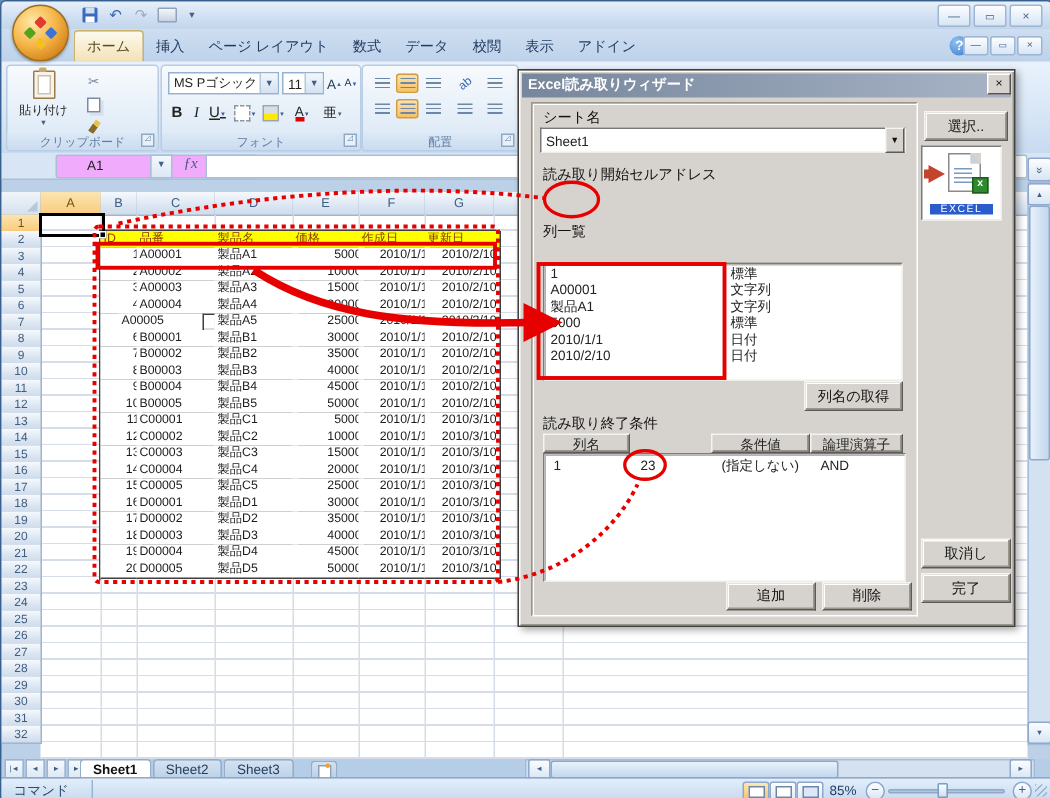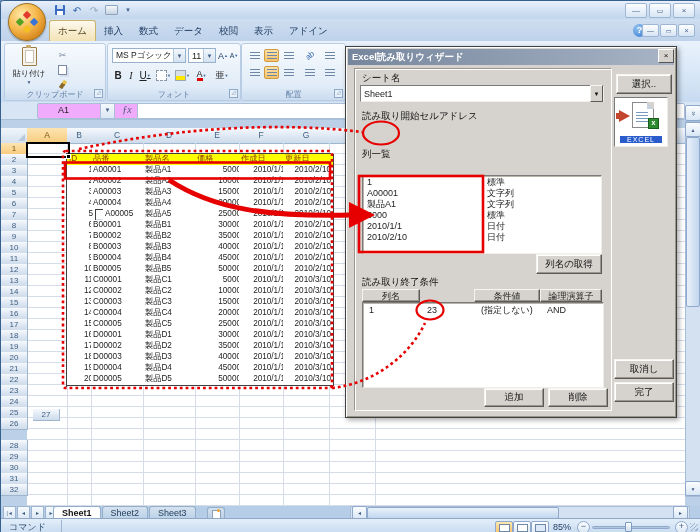--- a/index.html
+++ b/index.html
@@ -182,20 +182,21 @@
         <i></i>
         <i></i>
         <i></i>
       </div>
     </div>
 
   <div id="tabrow">
     <div id="ribTabs">
         <div class="rtab on">ホーム</div>
         <div class="rtab">挿入</div>
+        <div class="rtab">ページ レイアウト</div>
         <div class="rtab">数式</div>
         <div class="rtab">データ</div>
         <div class="rtab">校閲</div>
         <div class="rtab">表示</div>
         <div class="rtab">アドイン</div>
       </div>
     <div class="abs" style="right:55px;top:5px;width:13px;height:13px;border-radius:50%;background:radial-gradient(circle at 35% 30%,#8fc0f0,#3a7ad0);color:#fff;font-size:9px;font-weight:bold;text-align:center;line-height:13px;"><span>?</span></div>
     <div class="abs" style="right:6px;top:5px;display:flex;gap:1px;">
       <div class="winbtn" style="width:15px;height:11px;font-size:7px;">—</div>
       <div class="winbtn" style="width:15px;height:11px;font-size:6px;">▭</div>
@@ -339,21 +340,21 @@
       <div class="rhdr" style="left: 0px; top: 318px; width: 26px; height: 11px; position: absolute;">17</div>
       <div class="rhdr" style="left: 0px; top: 329px; width: 26px; height: 11px; position: absolute;">18</div>
       <div class="rhdr" style="left: 0px; top: 340px; width: 26px; height: 11px; position: absolute;">19</div>
       <div class="rhdr" style="left: 0px; top: 351px; width: 26px; height: 11px; position: absolute;">20</div>
       <div class="rhdr" style="left: 0px; top: 362px; width: 26px; height: 11px; position: absolute;">21</div>
       <div class="rhdr" style="left: 0px; top: 373px; width: 26px; height: 11px; position: absolute;">22</div>
       <div class="rhdr" style="left: 0px; top: 384px; width: 26px; height: 11px; position: absolute;">23</div>
       <div class="rhdr" style="left: 0px; top: 395px; width: 26px; height: 11px; position: absolute;">24</div>
       <div class="rhdr" style="left: 0px; top: 406px; width: 26px; height: 11px; position: absolute;">25</div>
       <div class="rhdr" style="left: 0px; top: 417px; width: 26px; height: 11px; position: absolute;">26</div>
-      <div class="rhdr" style="left: 0px; top: 408px; width: 26px; height: 11px; position: absolute; margin-left: 32px;">27</div>
+      <div class="rhdr" style="left: 0px; top: 428px; width: 26px; height: 11px; position: absolute;">27</div>
       <div class="rhdr" style="left: 0px; top: 439px; width: 26px; height: 11px; position: absolute;">28</div>
       <div class="rhdr" style="left: 0px; top: 450px; width: 26px; height: 11px; position: absolute;">29</div>
       <div class="rhdr" style="left: 0px; top: 461px; width: 26px; height: 11px; position: absolute;">30</div>
       <div class="rhdr" style="left: 0px; top: 472px; width: 26px; height: 11px; position: absolute;">31</div>
       <div class="rhdr" style="left: 0px; top: 483px; width: 26px; height: 11px; position: absolute;">32</div>
       <div class="rhdr" style="left: 0px; top: 494px; width: 26px; height: 11px; position: absolute; margin-top: 25px;">33</div>
       <div class="vline" style="left: 66px; top: 142px; width: 1px; height: 363px; position: absolute;"></div>
       <div class="vline" style="left: 90px; top: 142px; width: 1px; height: 363px; position: absolute;"></div>
       <div class="vline" style="left: 142px; top: 142px; width: 1px; height: 363px; position: absolute;"></div>
       <div class="vline" style="left: 194px; top: 142px; width: 1px; height: 363px; position: absolute;"></div>
@@ -386,21 +387,21 @@
         <div class="dcell ar" style="left: 128px; top: 33px; width: 44px; height: 11px; position: absolute;">15000</div>
         <div class="dcell ar" style="left: 172px; top: 33px; width: 44px; height: 11px; position: absolute;">2010/1/1</div>
         <div class="dcell ar" style="left: 216px; top: 33px; width: 46px; height: 11px; position: absolute;">2010/2/10</div>
         <div class="dcell ar" style="left: 0px; top: 44px; width: 24px; height: 11px; position: absolute;">4</div>
         <div class="dcell " style="left: 24px; top: 44px; width: 52px; height: 11px; position: absolute;">A00004</div>
         <div class="dcell " style="left: 76px; top: 44px; width: 52px; height: 11px; position: absolute;">製品A4</div>
         <div class="dcell ar" style="left: 128px; top: 44px; width: 44px; height: 11px; position: absolute;">20000</div>
         <div class="dcell ar" style="left: 172px; top: 44px; width: 44px; height: 11px; position: absolute;">2010/1/1</div>
         <div class="dcell ar" style="left: 216px; top: 44px; width: 46px; height: 11px; position: absolute;">2010/2/10</div>
         <div class="dcell ar" style="left: 0px; top: 55px; width: 24px; height: 11px; position: absolute;">5</div>
-        <div class="dcell " style="left: 36px; top: 55px; width: 52px; height: 11px; position: absolute;">A00005</div>
+        <div class="dcell " style="left: 12px; top: 55px; width: 52px; height: 11px; position: absolute;">A00005</div>
         <div class="dcell " style="left: 76px; top: 55px; width: 52px; height: 11px; position: absolute;">製品A5</div>
         <div class="dcell ar" style="left: 128px; top: 55px; width: 44px; height: 11px; position: absolute;">25000</div>
         <div class="dcell ar" style="left: 172px; top: 55px; width: 44px; height: 11px; position: absolute;">2010/1/1</div>
         <div class="dcell ar" style="left: 216px; top: 55px; width: 46px; height: 11px; position: absolute;">2010/2/10</div>
         <div class="dcell ar" style="left: 0px; top: 66px; width: 24px; height: 11px; position: absolute;">6</div>
         <div class="dcell " style="left: 24px; top: 66px; width: 52px; height: 11px; position: absolute;">B00001</div>
         <div class="dcell " style="left: 76px; top: 66px; width: 52px; height: 11px; position: absolute;">製品B1</div>
         <div class="dcell ar" style="left: 128px; top: 66px; width: 44px; height: 11px; position: absolute;">30000</div>
         <div class="dcell ar" style="left: 172px; top: 66px; width: 44px; height: 11px; position: absolute;">2010/1/1</div>
         <div class="dcell ar" style="left: 216px; top: 66px; width: 46px; height: 11px; position: absolute;">2010/2/10</div>

